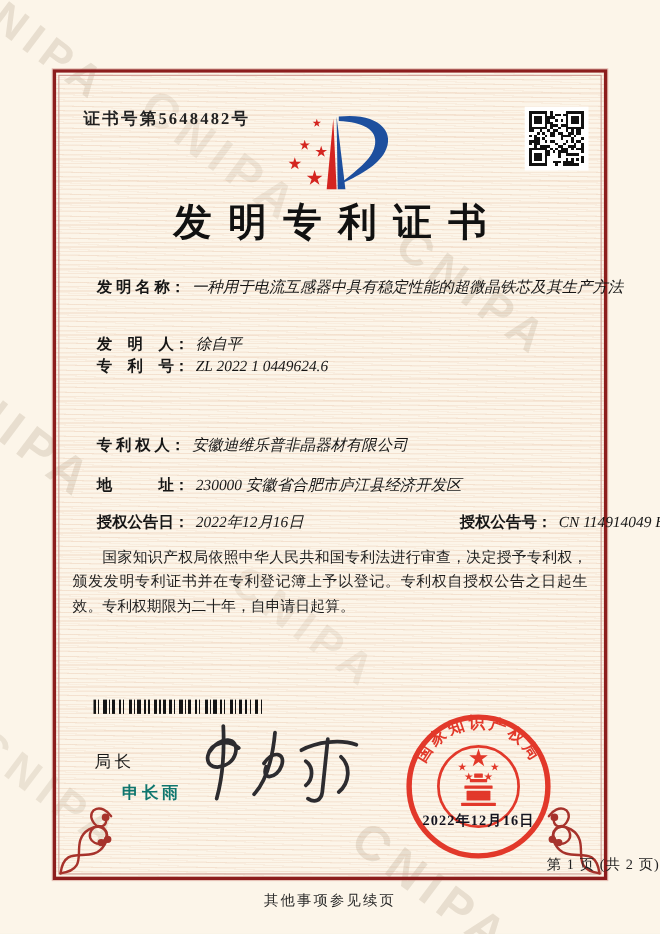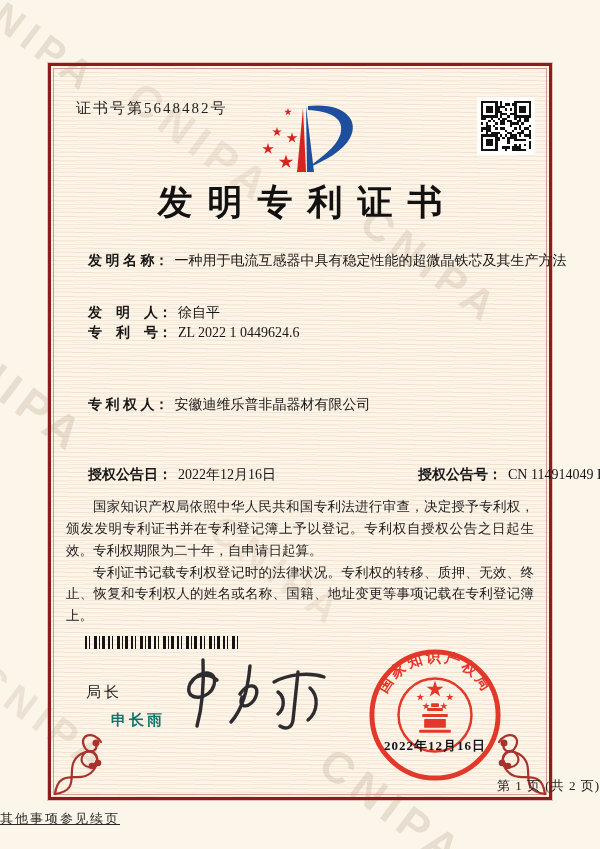--- a/index.html
+++ b/index.html
@@ -21,51 +21,51 @@
     z-index:1;
     background:
       repeating-linear-gradient(0deg, rgba(213,148,106,.14) 0 1px, rgba(0,0,0,0) 1px 4px),
       repeating-linear-gradient(3deg, rgba(213,148,106,.08) 0 1px, rgba(0,0,0,0) 1px 5px);
   }
   .cert-border-inner {
     position:absolute; left:2px; top:2px; right:2px; bottom:2px;
     border:1px solid #d09b92;
   }
   .content { position:absolute; inset:0; z-index:2; }
-  .cert-no { position:absolute; left:76px; top:99px; font-size:15px; letter-spacing:2px; color:#222; }
+  .cert-no { position:absolute; left:76px; top:99px; font-size:15px; letter-spacing:2px; color:#222;font-weight:bold; }
   .logo { position:absolute; left:246px; top:100px; }
   .qr-box { position:absolute; left:477px; top:97px; width:58px; height:58px; background:#fff; padding:4px; }
   .title {
     position:absolute; left:0; top:179px; width:100%; text-align:center;
     font-size:35px; font-weight:bold; color:#111;
     letter-spacing:15px; text-indent:15px;
   }
   .row { position:absolute; left:76px; font-size:14px; color:#161616; white-space:nowrap; }
   .row .lbl { font-weight:600;margin-left:12px; }
-  .row .val { margin-left:6px; }
+  .row .val { margin-left:6px;font-style:italic; }
   .grant2 { position:absolute; left:330px; top:0; }
   .body-text { position:absolute; left:66px; top:496px; width:468px; font-size:13.5px;
     line-height:1.62; color:#1d1d1d; text-align:justify; }
   .body-text p { text-indent:2em; }
   .barcode { position:absolute; left:85px; top:636px; width:155px; height:13px;
     background:repeating-linear-gradient(90deg,
       #141414 0 2px, rgba(0,0,0,0) 2px 4px,
       #141414 4px 5px, rgba(0,0,0,0) 5px 9px,
       #141414 9px 12px, rgba(0,0,0,0) 12px 14px,
       #141414 14px 15px, rgba(0,0,0,0) 15px 17px,
       #141414 17px 20px, rgba(0,0,0,0) 20px 23px);
   }
   .officer-title { position:absolute; left:86px; top:683px; font-size:15px; font-weight:normal; letter-spacing:3px; color:#1a1a1a; }
   .officer-name  { position:absolute; left:86px; top:711px; font-size:15px; font-weight:bold; letter-spacing:3px; color:#0f766e;margin-left:25px; }
   .signature { position:absolute; left:162px; top:652px; }
   .seal { position:absolute; left:366px; top:646px; mix-blend-mode:multiply; }
   .seal-date { position:absolute; left:362px; top:737px; width:146px; text-align:center;
     font-size:13px; font-weight:bold; color:#13131f; letter-spacing:1px; z-index:3; }
   .page-num { position:absolute; left:0; top:777px; width:100%; text-align:right; font-size:13px; color:#222; letter-spacing:1px; }
-  .cont-note { position:absolute; left:0; top:810px; width:100%; text-align:left; font-size:13px; color:#2a2a2a; letter-spacing:2px;text-decoration:underline; }
+  .cont-note { position:absolute; left:0; top:810px; width:100%; text-align:center; font-size:13px; color:#2a2a2a; letter-spacing:2px; }
   .flourish { position:absolute; }
 </style>
 </head>
 <body>
 
 <div class="page">
 
   <span class="wm" style="left:-18px; top:-28px; font-size:40px; opacity:.55">CNIPA</span>
   <span class="wm" style="left:148px; top:72px; font-size:44px; opacity:.4">CNIPA</span>
   <span class="wm" style="left:380px; top:198px; font-size:42px; opacity:.5">CNIPA</span>
@@ -340,30 +340,32 @@
     </div>
     <div class="row" style="top:304px">
       <span class="lbl">发　明　人：</span><span class="val">徐自平</span>
     </div>
     <div class="row" style="top:324px">
       <span class="lbl">专　利　号：</span><span class="val">ZL 2022 1 0449624.6</span>
     </div>
     <div class="row" style="top:396px">
       <span class="lbl">专 利 权 人：</span><span class="val">安徽迪维乐普非晶器材有限公司</span>
     </div>
+    <div class="row" style="top:432px">
+      <span class="lbl">地　　　址：</span><span class="val">230000 安徽省合肥市庐江县经济开发区</span>
+    </div>
     <div class="row" style="top:466px">
       <span class="lbl">授权公告日：</span><span class="val">2022年12月16日</span>
       <span class="grant2">
         <span class="lbl">授权公告号：</span><span class="val">CN 114914049 B</span>
       </span>
     </div>
 
     <div class="body-text">
       <p>国家知识产权局依照中华人民共和国专利法进行审查，决定授予专利权，颁发发明专利证书并在专利登记簿上予以登记。专利权自授权公告之日起生效。专利权期限为二十年，自申请日起算。</p>
-      <p>专利证书记载专利权登记时的法律状况。专利权的转移、质押、无效、终止、恢复和专利权人的姓名或名称、国籍、地址变更等事项记载在专利登记簿上。</p>
     </div>
 
     <div class="barcode"></div>
 
     <div class="officer-title">局长</div>
     <div class="officer-name">申长雨</div>
 
     <div class="signature">
       <svg width="168" height="95" viewBox="0 0 168 95" fill="none" stroke="#17171c" stroke-width="3.4" stroke-linecap="round" opacity="0.9">
         <path d="M28,32 C38,16 56,18 52,33 C48,48 24,50 27,35 C30,22 46,20 55,28"></path>

